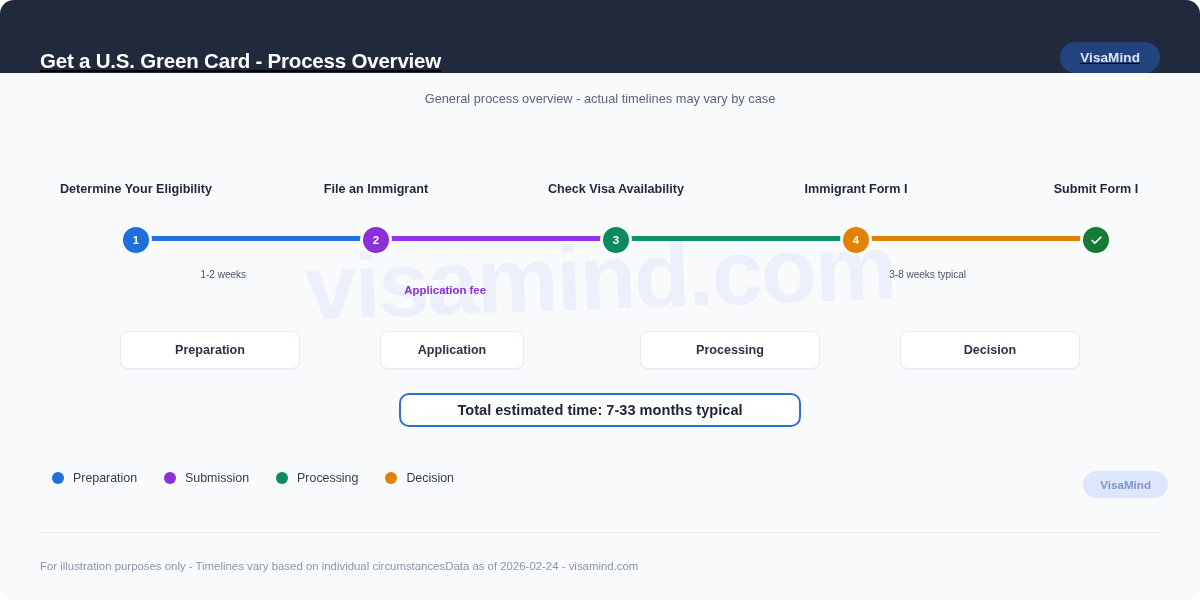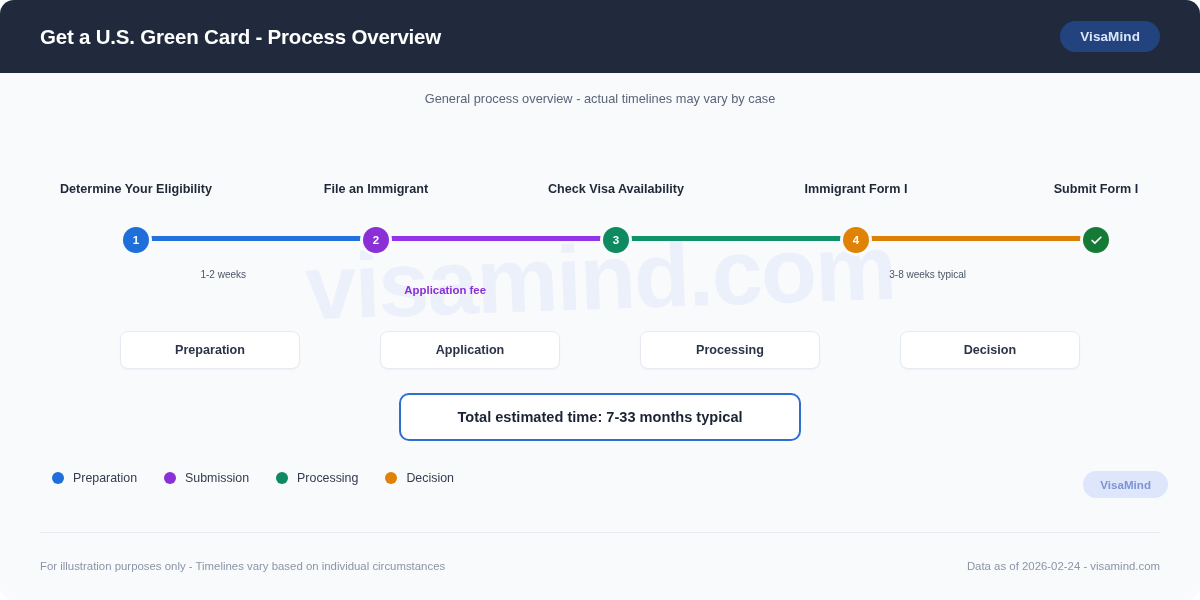--- a/index.html
+++ b/index.html
@@ -23,23 +23,24 @@
 
   
   .header {
     position: absolute;
     top: 0; left: 0;
     width: 1200px;
     height: 73px;
     background: #1f2937;
     background: #202a3c;
     display: flex;
-    align-items: center;
+    align-items: flex-end;
     justify-content: space-between;
     padding: 0 40px;
+    text-decoration: underline;
   }
   .header-title {
     color: #ffffff;
     font-size: 20.5px;
     font-weight: bold;
     letter-spacing: -0.2px;
   }
   .brand-pill {
     background: #23437f;
     color: #dbe6fb;
@@ -179,21 +180,21 @@
     color: #2b3447;
     box-shadow: 0 1px 2px rgba(20,30,60,0.04);
   }
 
   
   .total-box {
     position: absolute;
     top: 320px;
     left: 399px;
     width: 402px;
-    height: 48px;
+    height: 34px;
     background: #ffffff;
     border: 2px solid #2f6fd0;
     border-radius: 10px;
     display: flex;
     align-items: center;
     justify-content: center;
     font-size: 14.6px;
     font-weight: bold;
     color: #1b2434;
     z-index: 3;
@@ -246,21 +247,20 @@
     background: #e7ebf2;
     z-index: 2;
   }
   .footer {
     position: absolute;
     top: 487px;
     left: 0;
     width: 1200px;
     padding: 0 40px;
     display: flex;
-    justify-content: space-between;
     align-items: center;
     z-index: 2;
   }
   .footer-text {
     font-size: 11.4px;
     color: #8b95a7;
   }
 </style>
 </head>
 <body>
@@ -309,21 +309,21 @@
               <polyline points="20 6 9 17 4 12"></polyline>
             </svg>
           </div>
         </div>
       </div>
 
     <div class="phases" id="phases">
         <div class="phase-box" style="left: 120px; width: 180px;">
           <span>Preparation</span>
         </div>
-        <div class="phase-box" style="left: 380px; width: 180px;">
+        <div class="phase-box" style="left: 380px; width: 144px;">
           <span>Application</span>
         </div>
         <div class="phase-box" style="left: 640px; width: 180px;">
           <span>Processing</span>
         </div>
         <div class="phase-box" style="left: 900px; width: 180px;">
           <span>Decision</span>
         </div>
       </div>
 

